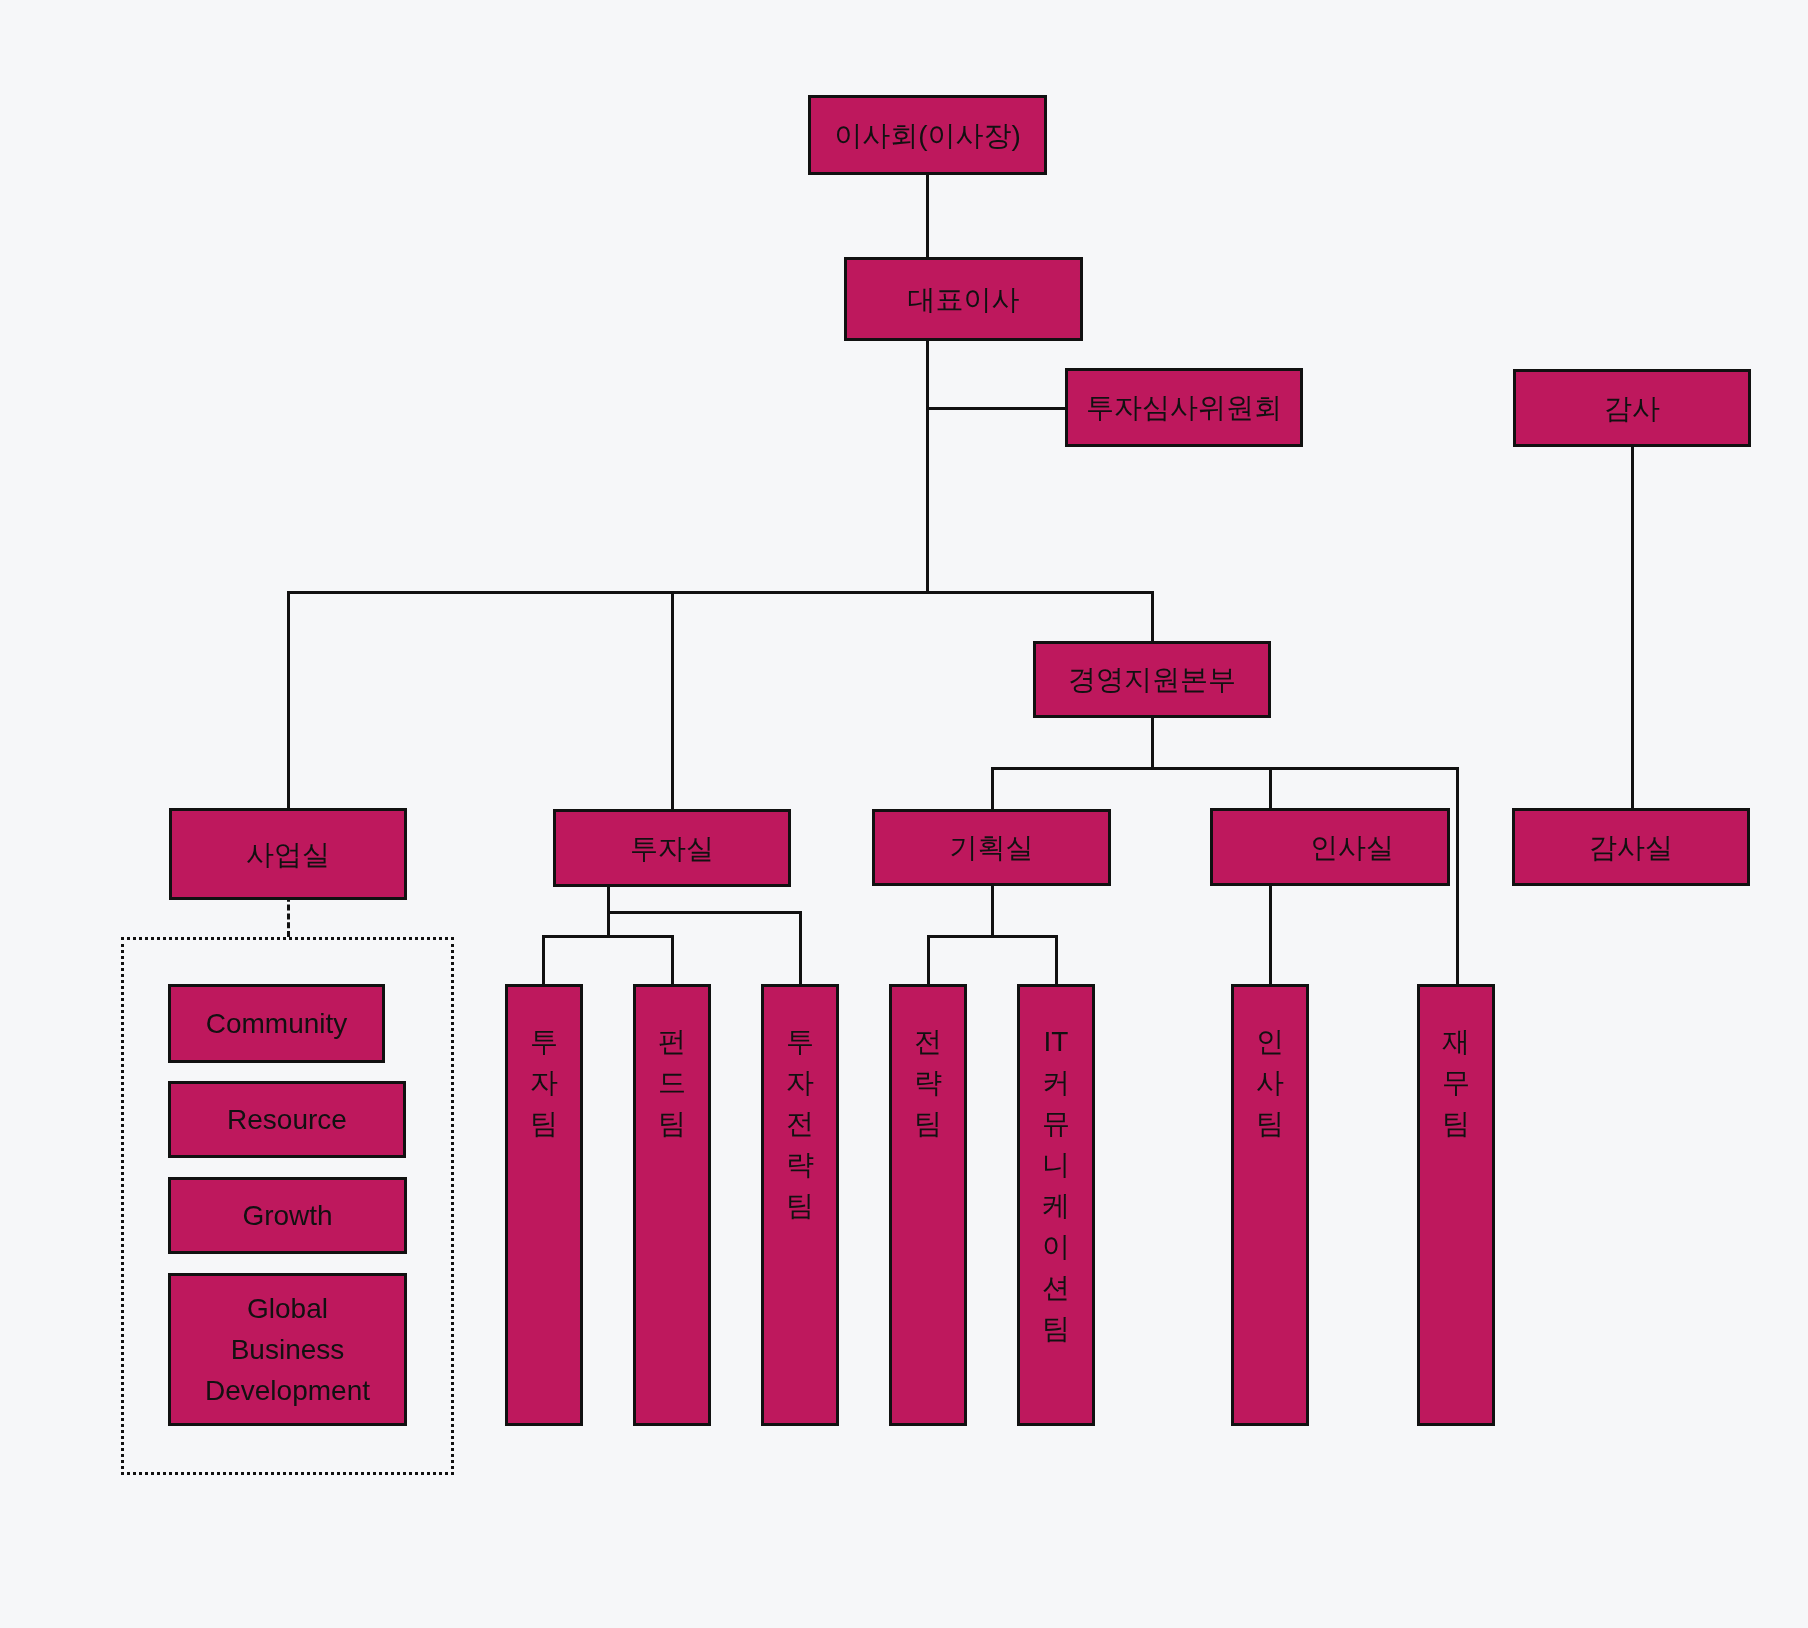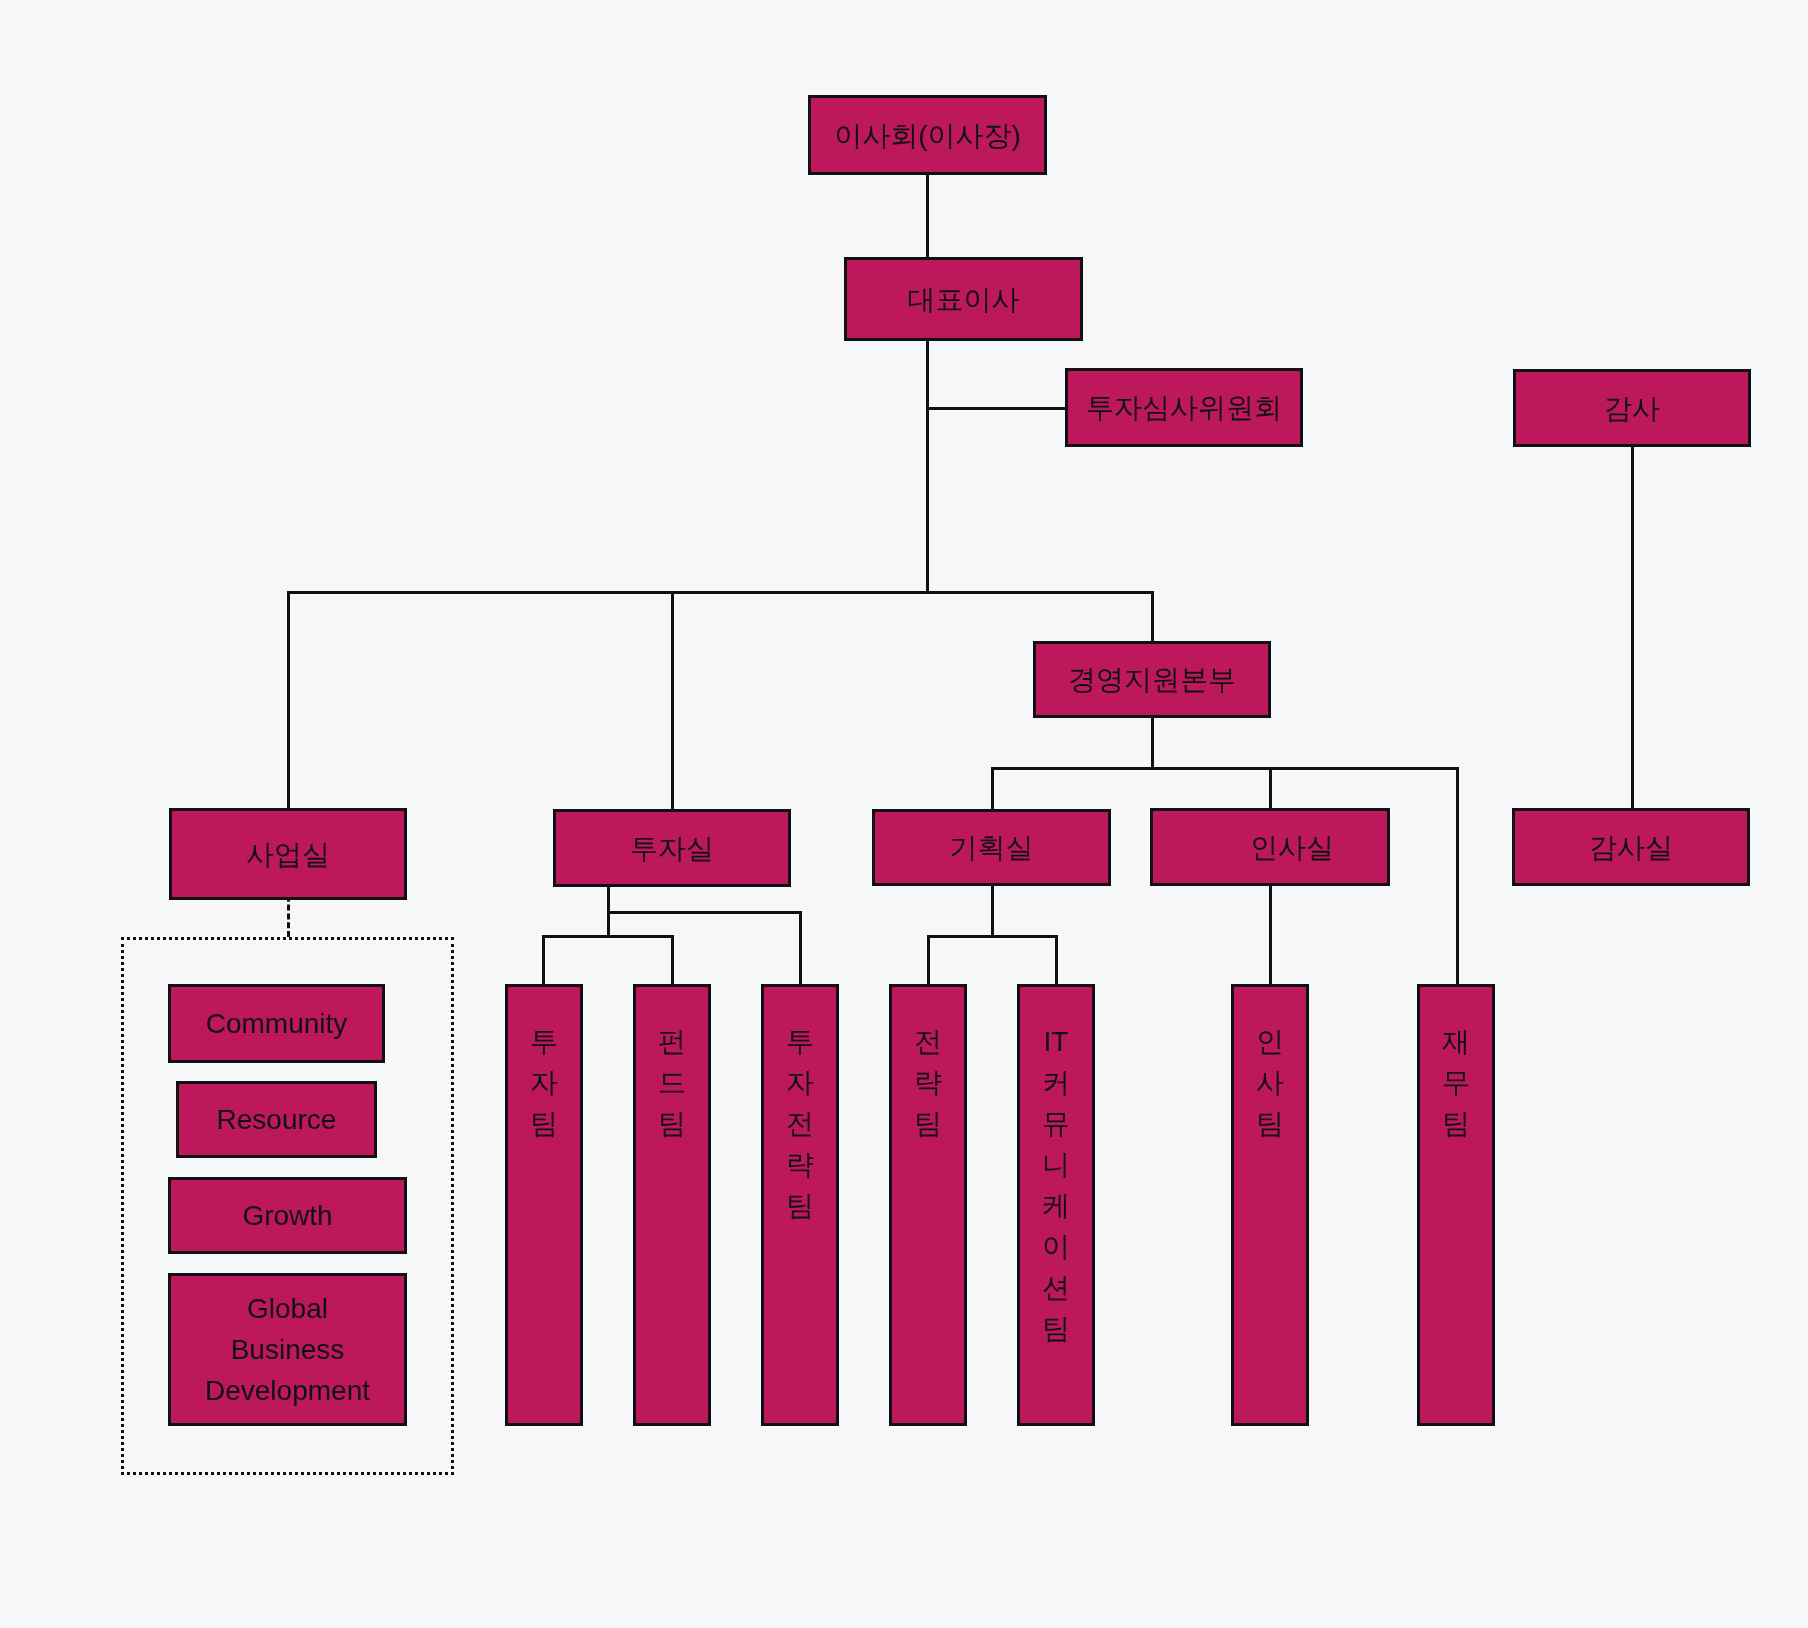--- a/index.html
+++ b/index.html
@@ -70,30 +70,30 @@
       </div>
       <div class="node" style="left: 169px; top: 808px; width: 238px; height: 92px;">
         <div>사업실</div>
       </div>
       <div class="node" style="left: 553px; top: 809px; width: 238px; height: 78px;">
         <div>투자실</div>
       </div>
       <div class="node" style="left: 872px; top: 809px; width: 239px; height: 77px;">
         <div>기획실</div>
       </div>
-      <div class="node" style="left: 1150px; top: 808px; width: 240px; height: 78px; padding-left: 44px;">
+      <div class="node" style="left: 1210px; top: 808px; width: 240px; height: 78px; padding-left: 44px;">
         <div>인사실</div>
       </div>
       <div class="node" style="left: 1512px; top: 808px; width: 238px; height: 78px;">
         <div>감사실</div>
       </div>
       <div class="node" style="left: 168px; top: 984px; width: 217px; height: 79px;">
         <div>Community</div>
       </div>
-      <div class="node" style="left: 176px; top: 1081px; width: 201px; height: 77px;">
+      <div class="node" style="left: 168px; top: 1081px; width: 238px; height: 77px;">
         <div>Resource</div>
       </div>
       <div class="node" style="left: 168px; top: 1177px; width: 239px; height: 77px;">
         <div>Growth</div>
       </div>
       <div class="node" style="left: 168px; top: 1273px; width: 239px; height: 153px;">
         <div>Global</div>
         <div>Business</div>
         <div>Development</div>
       </div>

